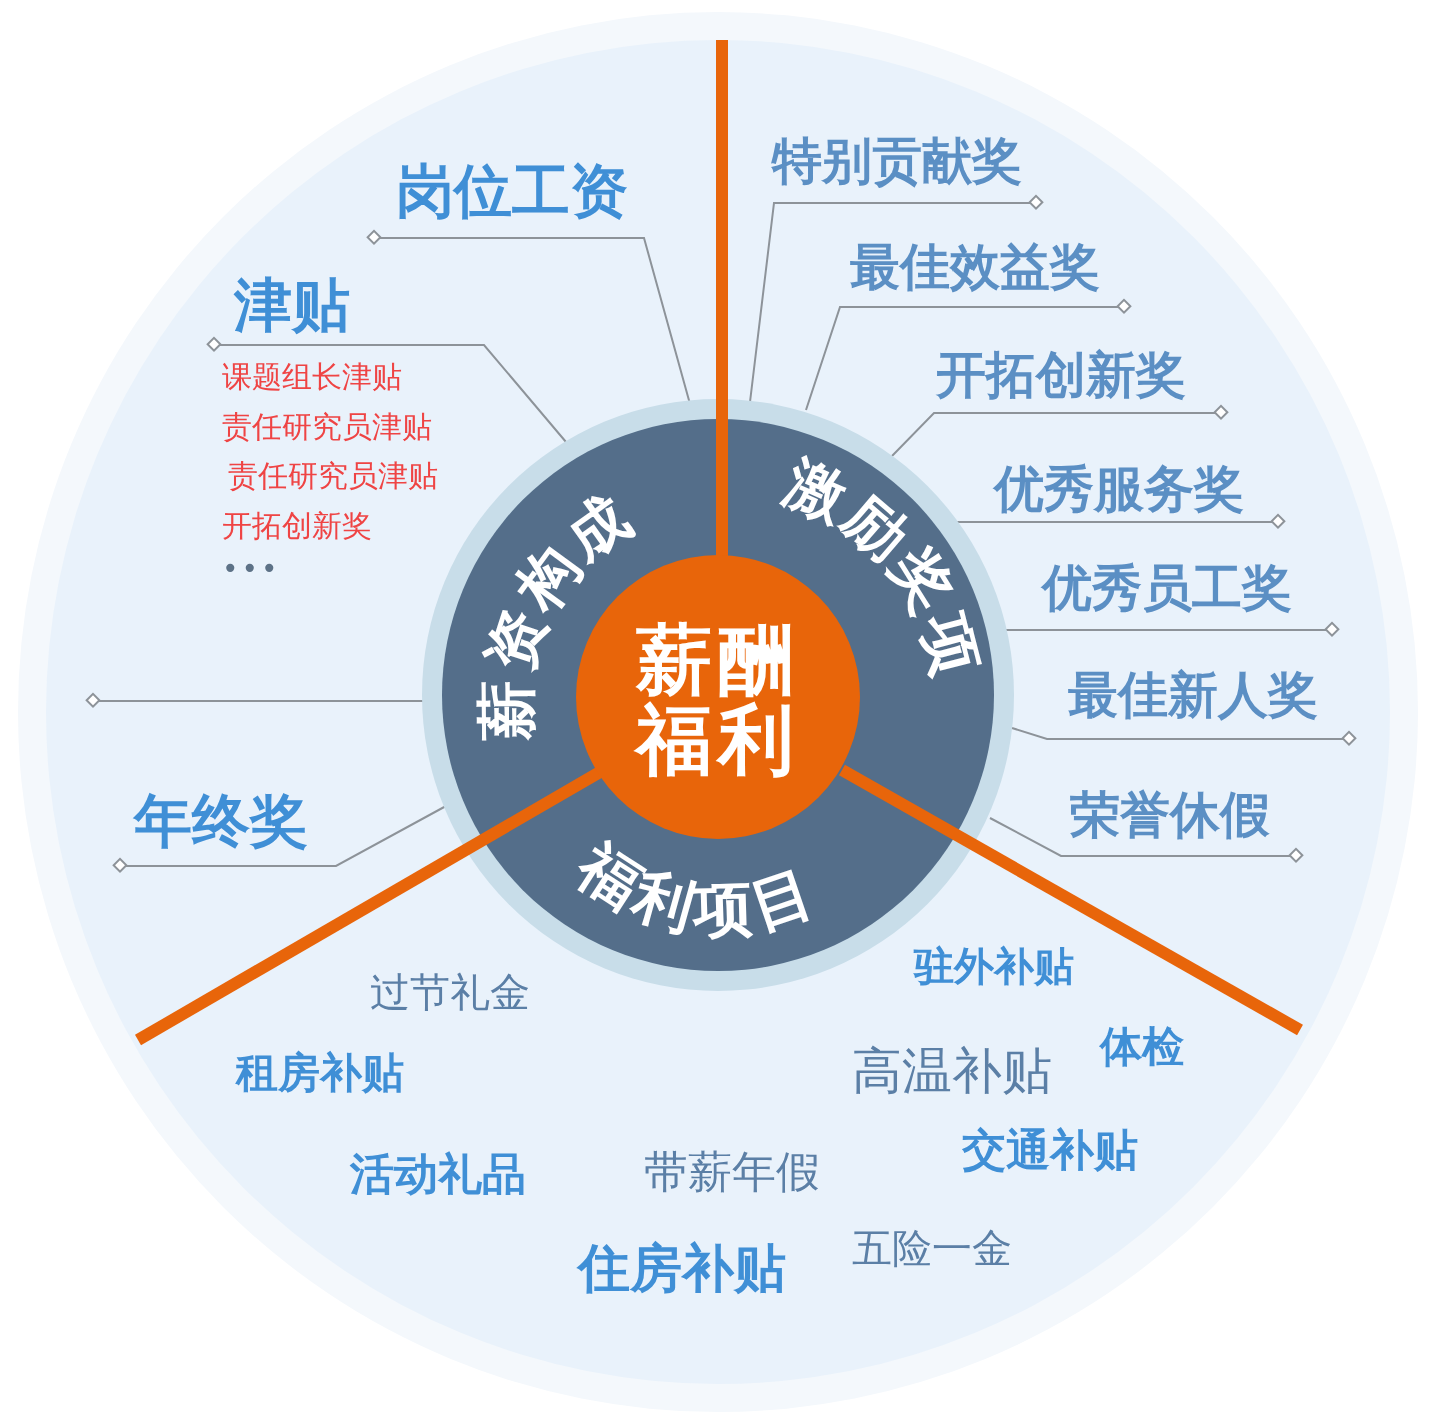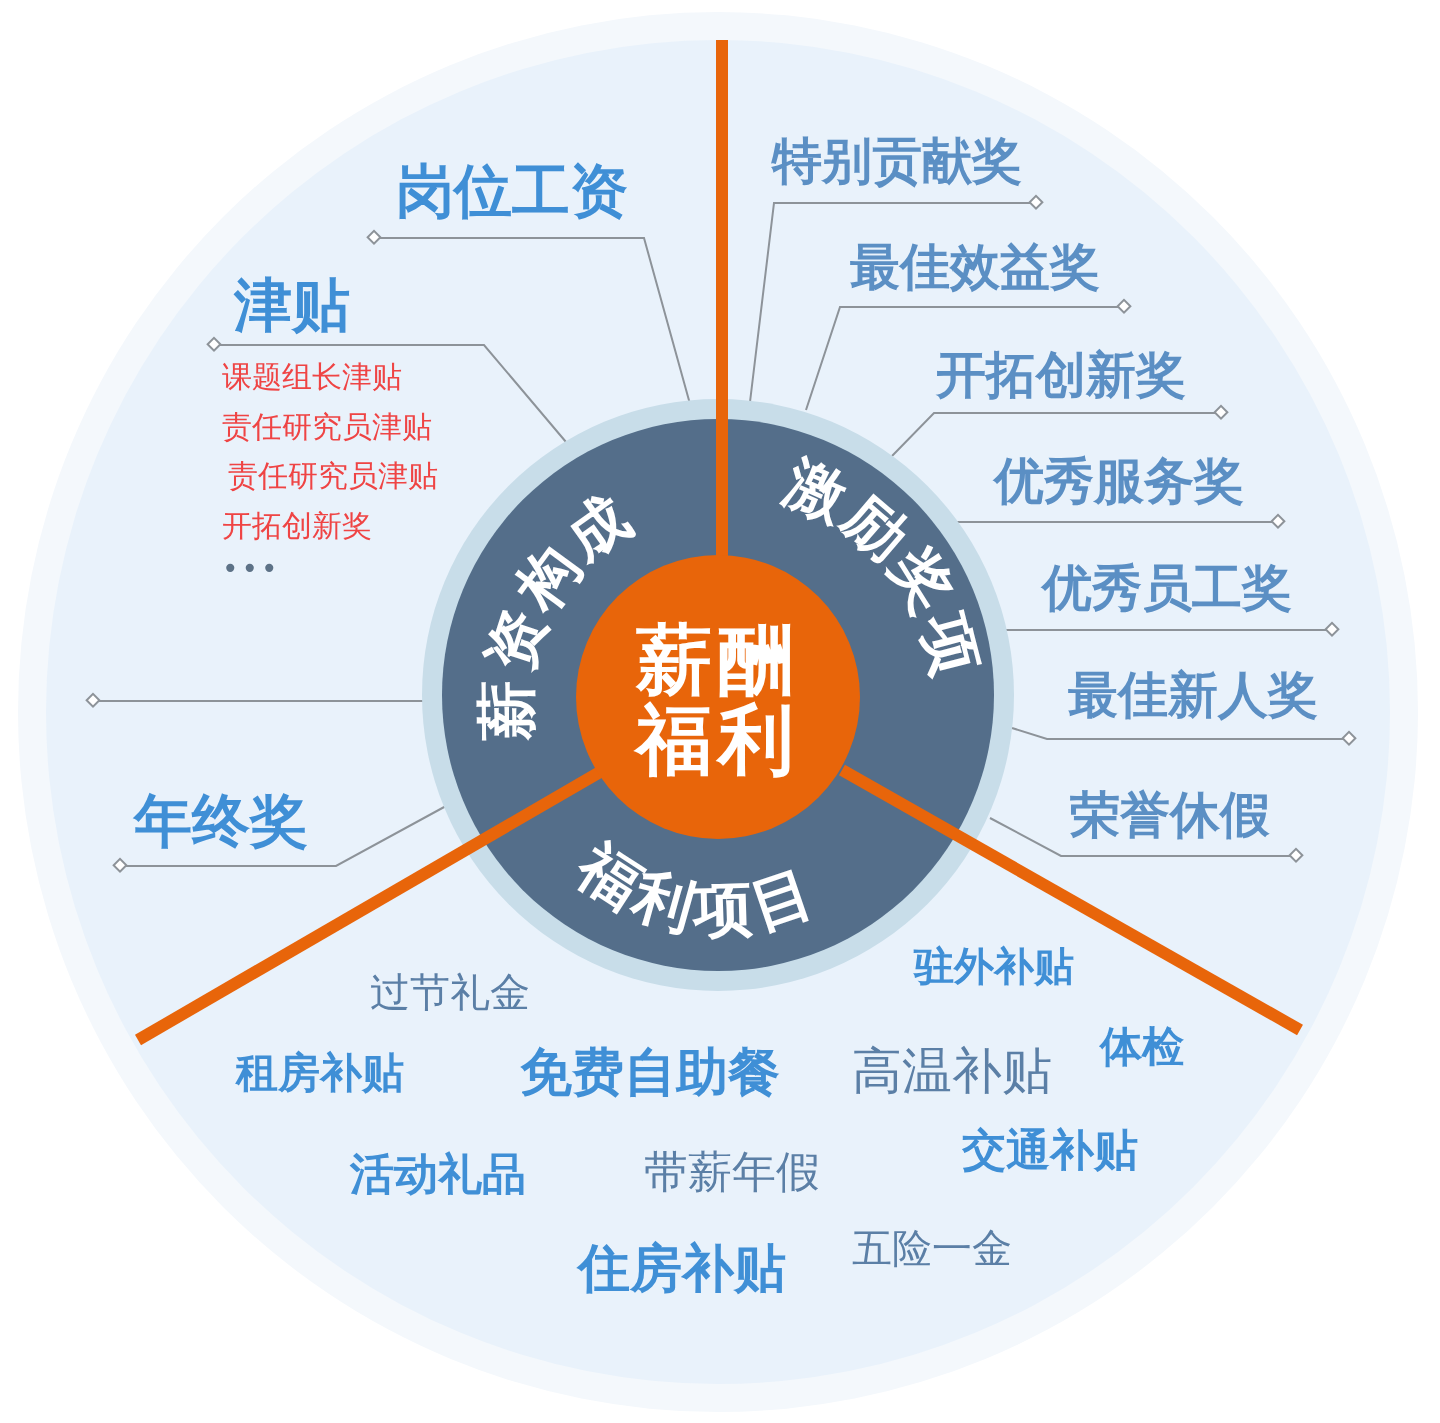--- a/index.html
+++ b/index.html
@@ -94,29 +94,28 @@
   <div class="lbl sub" style="left:222px;top:362px;">课题组长津贴</div>
   <div class="lbl sub" style="left:222px;top:412px;">责任研究员津贴</div>
   <div class="lbl sub" style="left:228px;top:461px;">责任研究员津贴</div>
   <div class="lbl sub" style="left:222px;top:511px;">开拓创新奖</div>
   <div class="dots" style="left:222px;top:552px;">•••</div>
   <div class="lbl big" style="left:134px;top:792px;">年终奖</div>
 
   <div class="lbl med" style="left:772px;top:136px;">特别贡献奖</div>
   <div class="lbl med" style="left:850px;top:242px;">最佳效益奖</div>
   <div class="lbl med" style="left:936px;top:350px;">开拓创新奖</div>
-  <div class="lbl med" style="left:994px;top:456px;">优秀服务奖</div>
+  <div class="lbl med" style="left:994px;top:468px;font-family:Liberation Mono, monospace;">优秀服务奖</div>
   <div class="lbl med" style="left:1042px;top:563px;">优秀员工奖</div>
   <div class="lbl med" style="left:1068px;top:670px;">最佳新人奖</div>
   <div class="lbl med" style="left:1070px;top:790px;">荣誉休假</div>
 
   <div class="lbl ben-g" style="left:370px;top:972px;font-size:40px;">过节礼金</div>
   <div class="lbl ben" style="left:914px;top:946px;font-size:40px;">驻外补贴</div>
   <div class="lbl ben" style="left:236px;top:1052px;font-size:42px;">租房补贴</div>
-  <div class="lbl ben" style="left:520px;top:1046px;font-size:52px;">免费自助餐</div>
   <div class="lbl ben-g" style="left:852px;top:1046px;font-size:50px;">高温补贴</div>
   <div class="lbl ben" style="left:1100px;top:1026px;font-size:42px;">体检</div>
   <div class="lbl ben" style="left:350px;top:1152px;font-size:44px;">活动礼品</div>
   <div class="lbl ben-g" style="left:644px;top:1150px;font-size:44px;">带薪年假</div>
   <div class="lbl ben" style="left:962px;top:1128px;font-size:44px;">交通补贴</div>
   <div class="lbl ben" style="left:550px;top:1242px;font-size:52px;margin-left:28px;">住房补贴</div>
   <div class="lbl ben-g" style="left:852px;top:1228px;font-size:40px;">五险一金</div>
 </div>
 
 </body></html>

